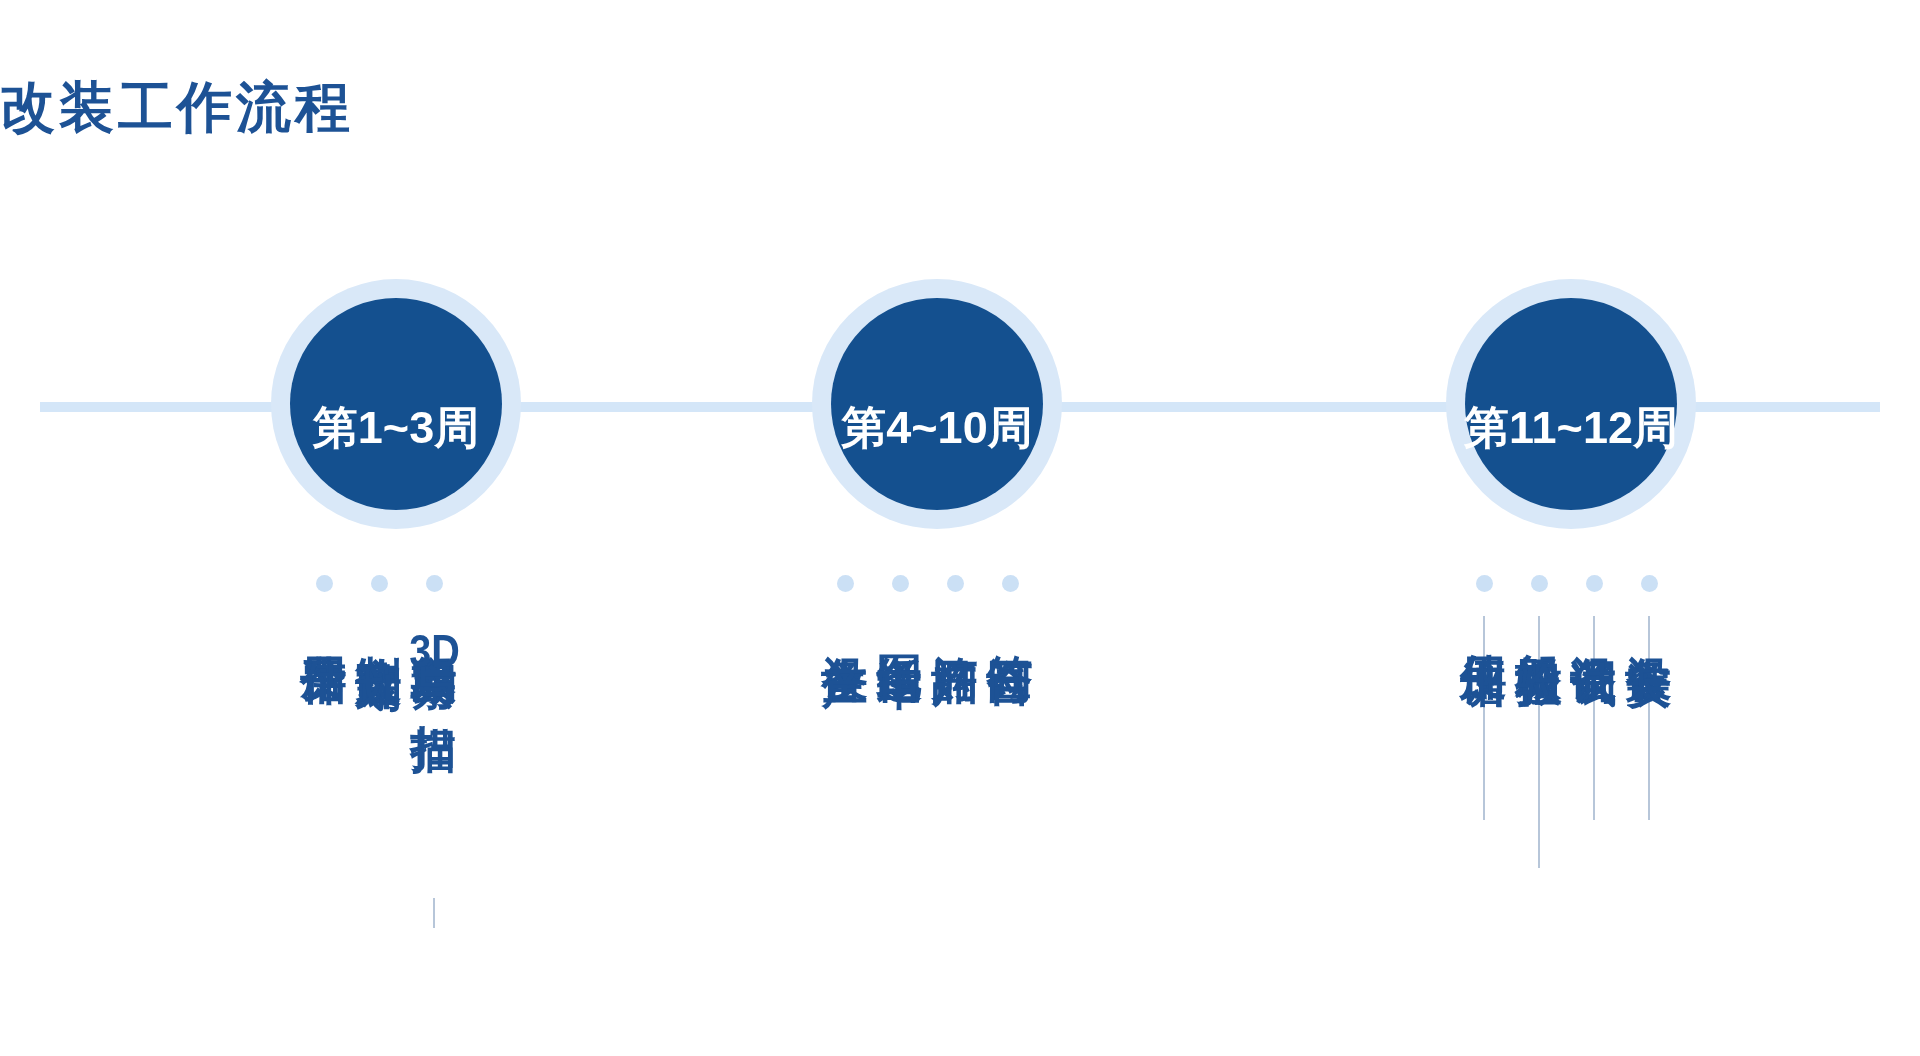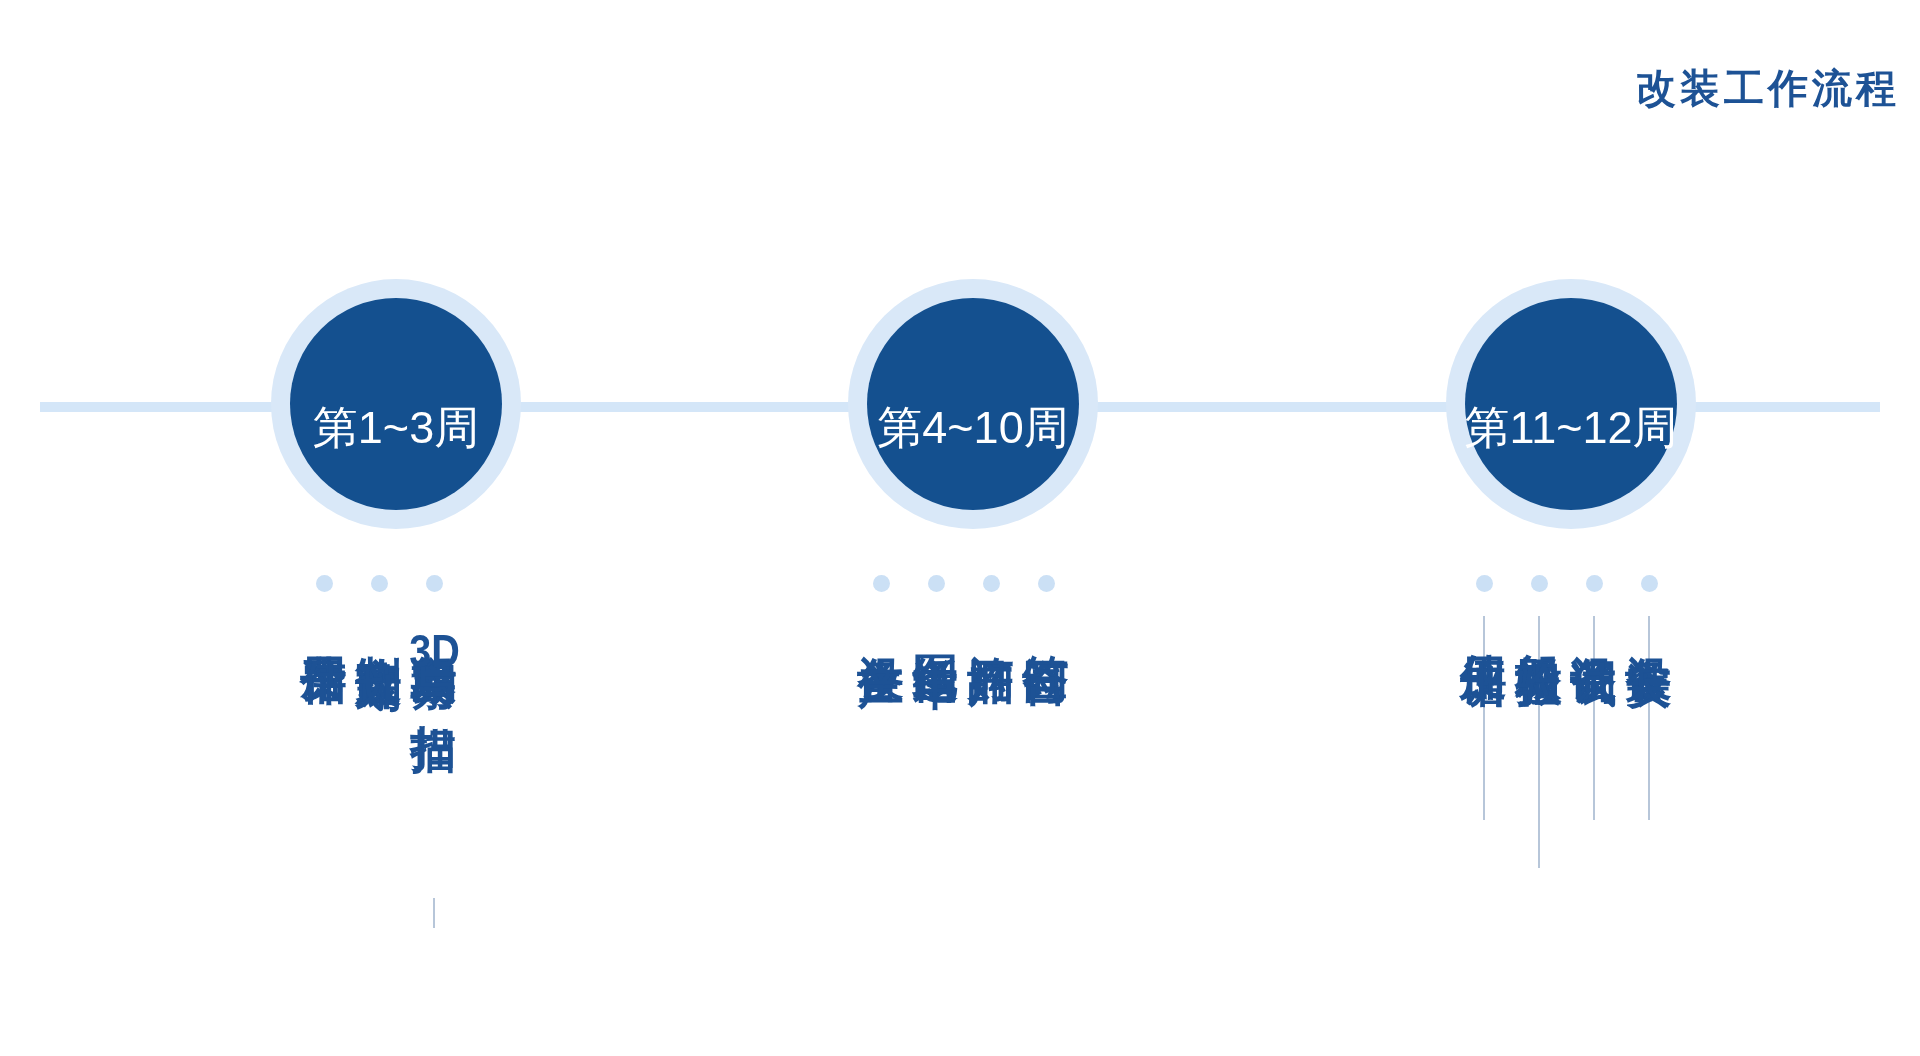--- a/index.html
+++ b/index.html
@@ -6,55 +6,55 @@
   body{
     width:1920px;height:1056px;
     background:#ffffff;
     font-family:"Liberation Sans", sans-serif;
     position:relative;
     overflow:hidden;
   }
   .page-title{
     position:absolute;
     top:34px;left:0;width:1900px;
-    text-align:right;
-    font-size:40px;
+    text-align:left;
+    font-size:55px;
     font-weight:bold;
     letter-spacing:4px;
     color:var(--title-text);
   }
   .timeline{
     position:absolute;
     left:40px;top:402px;
     width:1840px;height:10px;
     background:var(--timeline);
   }
   .milestone{
     position:absolute;
     top:279px;
     width:250px;height:250px;
   }
   .m0{left:271px}
-  .m1{left:848px}
+  .m1{left:812px}
   .m2{left:1446px}
   .halo{
     position:absolute;inset:0;
     border-radius:50%;
     background:var(--halo);
   }
   .circle{
     position:absolute;inset:19px;
     border-radius:50%;
     background:var(--primary);
     display:flex;align-items:center;justify-content:center;
   }
   .circle-label{
     color:var(--label-text);
     font-size:45px;
-    font-weight:normal;
+    font-weight:bold;
     white-space:nowrap;
     margin-top:48px;
   }
   .dots{
     position:absolute;
     top:296px;
     display:flex;
     flex-direction:row-reverse;
     gap:38px;
   }

